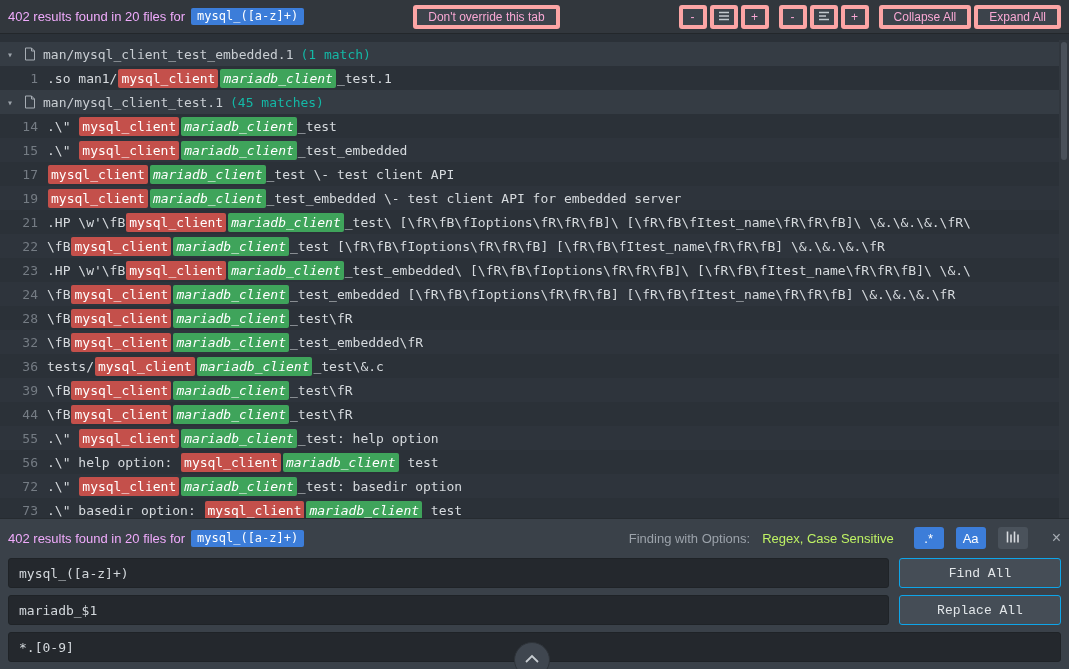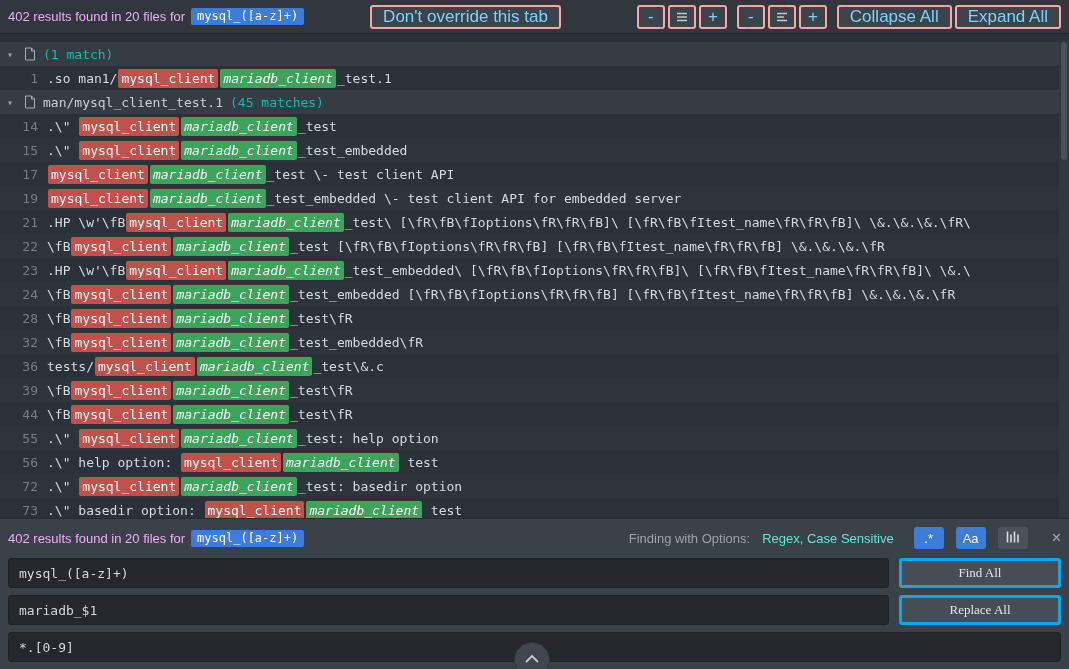--- a/index.html
+++ b/index.html
@@ -8,22 +8,22 @@
 
   
   .topbar { position:absolute; top:0; left:0; right:0; height:34px;
     background:#32373d; border-bottom:1px solid #23272b;
     display:flex; align-items:center; padding:0 8px; }
   .status-text { font-size:13px; color:#f0abfc; white-space:nowrap; }
   .query-badge { display:inline-block; margin-left:6px; padding:1px 6px 2px;
     background:#3c7dd9; color:#fff; border-radius:2px;
     font-family:"DejaVu Sans Mono",monospace; font-size:12px; }
   .spacer { flex:1; }
-  .tb-btn { height:24px; padding:0 11px; background:#3c434b; border:2px solid #fca5a5;
-    border-radius:3px; color:#7dd3fc; font-size:17px; font-family:"Liberation Sans",sans-serif;
+  .tb-btn { height:24px; padding:0 11px; background:#3c434b; border:4px solid #fca5a5;
+    border-radius:3px; color:#f9a8d4; font-size:12px; font-family:"Liberation Sans",sans-serif;
     display:inline-flex; align-items:center; justify-content:center; cursor:default; }
   .tb-icon-btn { width:28px; padding:0; }
   .btn-group { display:flex; gap:3px; align-items:center; margin-left:10px; }
 
   
   .results { position:absolute; top:34px; left:0; right:0; bottom:151px;
     overflow:hidden; background:#2b3138; padding-top:8px; }
   .row { height:24px; display:flex; align-items:center;
     font-family:"DejaVu Sans Mono",monospace; font-size:13px; white-space:pre; overflow:hidden; }
   .file-row { background:#353c44; color:#c9ced3; padding-left:7px; gap:7px; }
@@ -41,34 +41,34 @@
   .scrollbar { position:absolute; top:40px; right:0; bottom:151px; width:10px; background:#31373e; }
   .scroll-thumb { position:absolute; top:2px; right:2px; width:6px; height:118px;
     background:#4a515a; border-radius:3px; }
 
   
   .find-panel { position:absolute; left:0; right:0; bottom:0; height:151px;
     background:#3a4149; border-top:1px solid #262b30; padding:6px 8px 0; }
   .panel-status { height:26px; display:flex; align-items:center; font-size:13px; color:#bcc2c8; }
   .panel-right { margin-left:auto; display:flex; align-items:center; gap:12px; }
   .opt-label { color:#9ba2aa; }
-  .opt-value { color:#5eead4; margin-right:8px; }
+  .opt-value { color:#bef264; margin-right:8px; }
   .toggle { width:30px; height:22px; border-radius:3px; display:inline-flex;
     align-items:center; justify-content:center; font-size:13px; cursor:default; }
   .toggle.on  { background:#3c7dd9; color:#fff; }
   .toggle.off { background:#4a525b; color:#cfd4da; }
   .close-x { margin-left:12px; color:#a7adb4; font-size:16px; line-height:1; cursor:default; }
 
   .input-row { display:flex; margin-top:7px; height:30px; }
   .tinput { flex:1; background:#24282d; border:1px solid #1f2327; border-radius:3px;
     color:#d3d8dc; font-family:"DejaVu Sans Mono",monospace; font-size:13px;
     padding:0 10px; outline:none; }
   .panel-btn { width:162px; margin-left:10px; flex:none; background:#454d56;
-    border:3px solid #0ea5e9; border-radius:3px; color:#e2e6e9; font-size:13px;
-    font-family:Liberation Serif, serif; cursor:default; }
+    border:1px solid #0ea5e9; border-radius:3px; color:#e2e6e9; font-size:13px;
+    font-family:Liberation Mono, monospace; cursor:default; }
 
   .scroll-up-btn { position:absolute; left:514px; top:642px; width:36px; height:36px;
     border-radius:50%; background:#3f464f; border:1px solid #2e3339; z-index:5;
     display:flex; justify-content:center; padding-top:6px; }
 </style>
 </head>
 <body>
 
 <div class="topbar">
   <span class="status-text">402 results found in 20 files for</span>
@@ -104,21 +104,21 @@
   <div class="btn-group">
     <button class="tb-btn">Collapse All</button>
     <button class="tb-btn">Expand All</button>
   </div>
 </div>
 
 <div class="results" id="results">
     <div class="row file-row"><span class="chev">▾</span><span class="ficon"><svg width="12" height="14" viewBox="0 0 12 14">
           <path d="M1.5 1h6l3 3v9h-9z" fill="none" stroke="#a7adb4"></path>
           <path d="M7.5 1v3h3" fill="none" stroke="#a7adb4"></path>
-        </svg></span><span class="fcount">(1 match)</span></div>
+        </svg></span><span class="fpath">man/mysql_client_test_embedded.1</span><span class="fcount">(1 match)</span></div>
     <div class="row line-row"><span class="lnum">1</span><span class="ltext"><span>.so man1/</span><span class="seg-del">mysql_client</span><span class="seg-ins">mariadb_client</span><span>_test.1</span></span></div>
     <div class="row file-row"><span class="chev">▾</span><span class="ficon"><svg width="12" height="14" viewBox="0 0 12 14">
           <path d="M1.5 1h6l3 3v9h-9z" fill="none" stroke="#a7adb4"></path>
           <path d="M7.5 1v3h3" fill="none" stroke="#a7adb4"></path>
         </svg></span><span class="fpath">man/mysql_client_test.1</span><span class="fcount">(45 matches)</span></div>
     <div class="row line-row"><span class="lnum">14</span><span class="ltext"><span>.\" </span><span class="seg-del">mysql_client</span><span class="seg-ins">mariadb_client</span><span>_test</span></span></div>
     <div class="row line-row alt"><span class="lnum">15</span><span class="ltext"><span>.\" </span><span class="seg-del">mysql_client</span><span class="seg-ins">mariadb_client</span><span>_test_embedded</span></span></div>
     <div class="row line-row"><span class="lnum">17</span><span class="ltext"><span class="seg-del">mysql_client</span><span class="seg-ins">mariadb_client</span><span>_test \- test client API</span></span></div>
     <div class="row line-row alt"><span class="lnum">19</span><span class="ltext"><span class="seg-del">mysql_client</span><span class="seg-ins">mariadb_client</span><span>_test_embedded \- test client API for embedded server</span></span></div>
     <div class="row line-row"><span class="lnum">21</span><span class="ltext"><span>.HP \w'\fB</span><span class="seg-del">mysql_client</span><span class="seg-ins">mariadb_client</span><span>_test\ [\fR\fB\fIoptions\fR\fR\fB]\ [\fR\fB\fItest_name\fR\fR\fB]\ \&amp;.\&amp;.\&amp;.\fR\</span></span></div>

